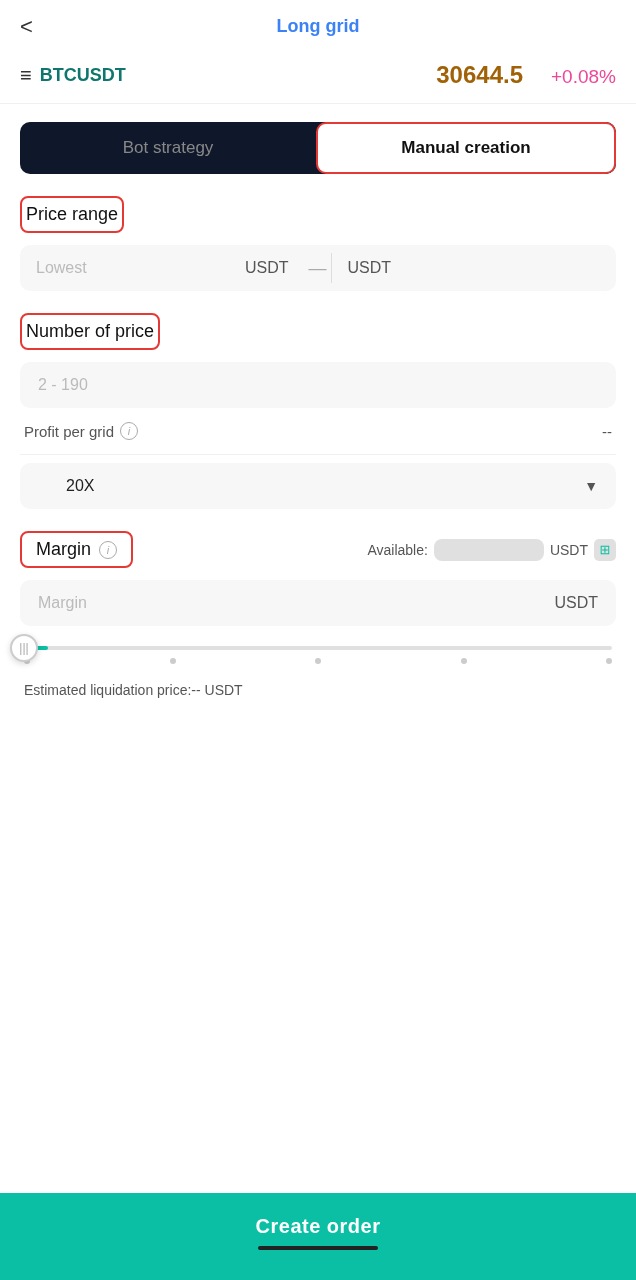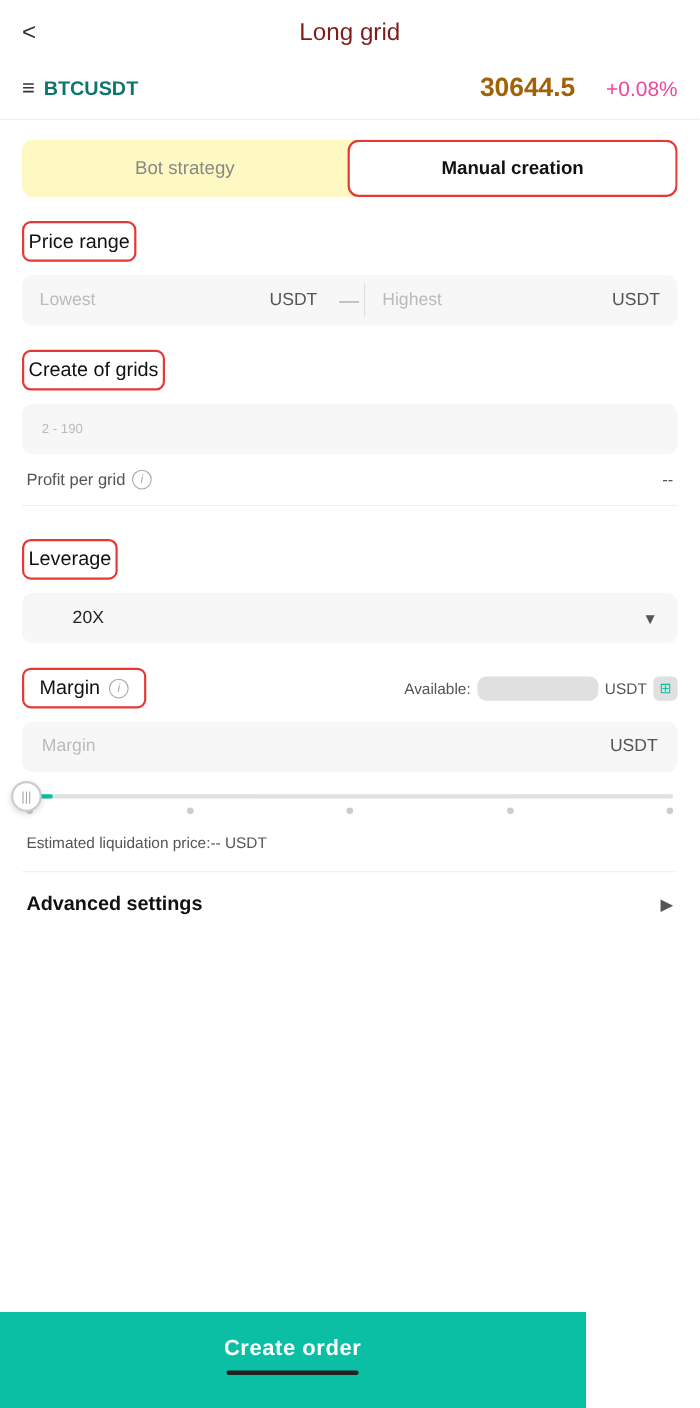--- a/index.html
+++ b/index.html
@@ -22,23 +22,23 @@
       position: relative;
     }
     .back-btn {
       position: absolute;
       left: 20px;
       font-size: 22px;
       color: #333;
       cursor: pointer;
     }
     .header-title {
-      font-size: 22px;
-      font-weight: 400;
-      color: #7f1d1d;
+      font-size: 18px;
+      font-weight: 700;
+      color: #3b82f6;
     }
 
     
     .symbol-row {
       display: flex;
       align-items: center;
       justify-content: space-between;
       padding: 8px 20px 14px;
       border-bottom: 1px solid #f0f0f0;
     }
@@ -69,21 +69,21 @@
     .symbol-change {
       font-size: 19px;
       color: #ec4899;
       margin-left: 20px;
     }
 
     
     .tab-row {
       display: flex;
       margin: 18px 20px 0;
-      background: #fef9c3;
+      background: #0f172a;
       border-radius: 10px;
       overflow: hidden;
     }
     .tab-item {
       flex: 1;
       text-align: center;
       padding: 14px 0;
       font-size: 17px;
       color: #888;
       cursor: pointer;
@@ -155,21 +155,21 @@
       background: #ddd;
     }
 
     
     .grids-input-box {
       background: #f7f7f7;
       border-radius: 10px;
       padding: 14px 18px;
     }
     .grids-placeholder {
-      font-size: 12px;
+      font-size: 16px;
       color: #bbb;
     }
 
     
     .profit-row {
       display: flex;
       align-items: center;
       justify-content: space-between;
       padding: 14px 4px 6px;
     }
@@ -378,21 +378,21 @@
     
     .bottom-spacer {
       height: 100px;
     }
 
     
     .create-order-btn {
       position: fixed;
       bottom: 0;
       left: 0;
-      width: 532px;
+      width: 636px;
       background: #0abfa3;
       color: #fff;
       font-size: 20px;
       font-weight: 600;
       text-align: center;
       padding: 22px 0 30px;
       border: none;
       cursor: pointer;
       letter-spacing: 0.5px;
     }
@@ -434,45 +434,43 @@
   <div class="section-label">Price range</div>
 
   <div class="price-range-row">
     <div class="price-input-box">
       <span class="price-placeholder">Lowest</span>
       <span class="price-unit">USDT</span>
     </div>
     <span class="price-dash">—</span>
     <div class="price-divider"></div>
     <div class="price-input-box">
-      <span class="price-placeholder">Highest</span>
       <span class="price-unit">USDT</span>
     </div>
   </div>
 
   
-  <div class="section-label">Create of grids</div>
+  <div class="section-label">Number of price</div>
 
   <div class="grids-input-box">
     <span class="grids-placeholder">2 - 190</span>
   </div>
 
   
   <div class="profit-row">
     <div class="profit-label">
       <span>Profit per grid</span>
       <span class="info-icon">i</span>
     </div>
     <span class="profit-value">--</span>
   </div>
 
   <div class="divider"></div>
 
   
-  <div class="section-label">Leverage</div>
 
   <div class="leverage-select-box">
     <span class="leverage-value">20X</span>
     <span class="chevron-down">▼</span>
   </div>
 
   
   <div class="margin-header-row">
     <div class="margin-label-box">
       <span>Margin</span>
@@ -507,24 +505,20 @@
       <span class="slider-dot"></span>
     </div>
   </div>
 
   
   <div class="liquidation-row">
     <span>Estimated liquidation price:-- USDT</span>
   </div>
 
   
-  <div class="advanced-row">
-    <span class="advanced-label">Advanced settings</span>
-    <span class="chevron-right">▶</span>
-  </div>
 
   <div class="bottom-spacer"></div>
 </div>
 
 <button class="create-order-btn">
   <span>Create order</span>
   <div class="home-indicator"></div>
 </button>
 
 </body></html>

